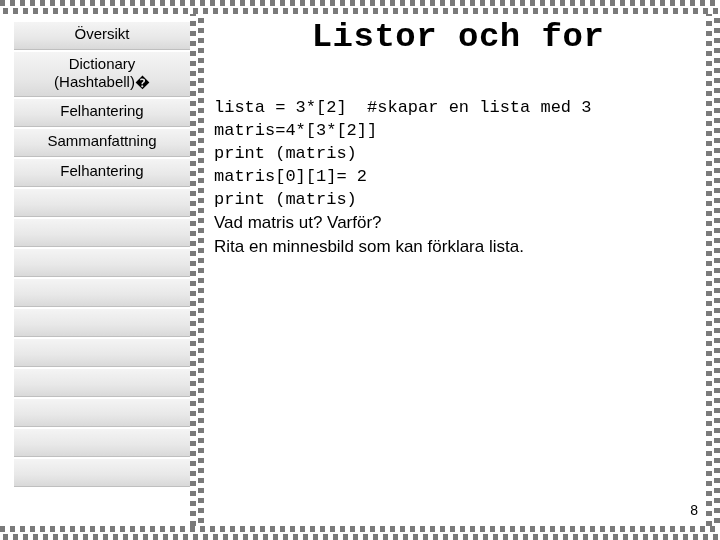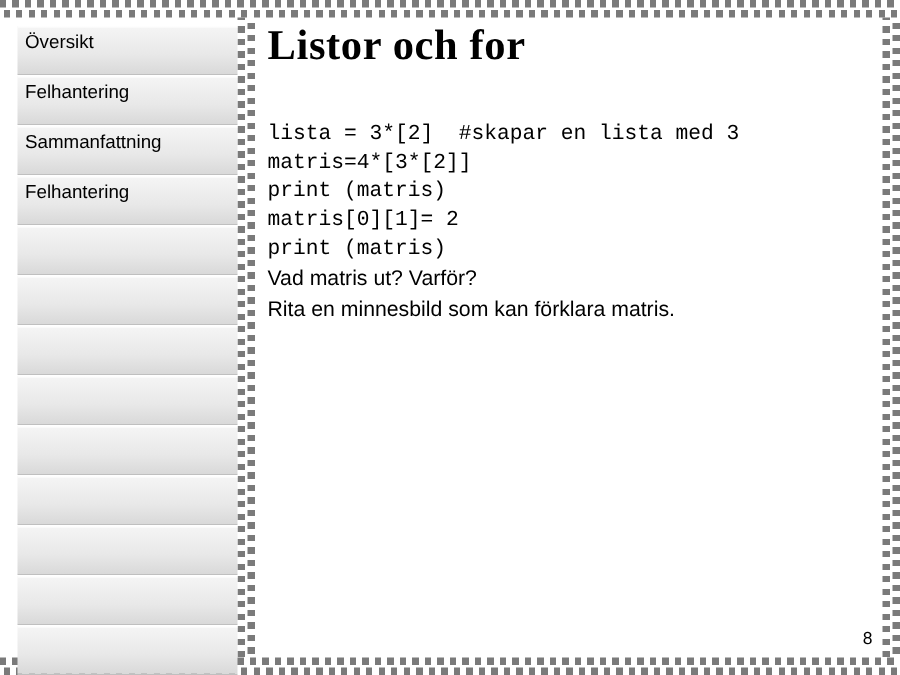--- a/index.html
+++ b/index.html
@@ -49,44 +49,46 @@
 
   .sidebar {
     position: absolute;
     left: 14px;
     top: 20px;
     width: 176px;
   }
   .sidebar-item {
     font-size: 15px;
     color: #000;
-    padding: 4px 6px 13px 6px;
+    padding: 4px 6px 3px 6px;
     background: linear-gradient(to bottom, #f5f5f5 0%, #e8e8e8 60%, #d9d9d9 100%);
     border-bottom: 1px solid #bfbfbf;
     border-top: 1px solid #ffffff;
     box-shadow: 0 1px 0 #ffffff inset;
     height: 21px;
     line-height: 18px;
     white-space: nowrap;
+    text-align: center;
   }
   .sidebar-item.empty {
     height: 21px;
   }
 
   .content {
     position: absolute;
     left: 214px;
     top: 18px;
     right: 18px;
     bottom: 18px;
   }
   .title {
     font-size: 34px;
-    font-family: Liberation Serif, serif;
+    font-family: Liberation Mono, monospace;
     color: #000;
+    text-align: center;
     margin: 0 0 18px 0;
     letter-spacing: 0.5px;
   }
   .body {
     font-size: 17px;
     font-family: "Courier New", Courier, monospace;
     color: #000;
     line-height: 1.35;
     white-space: pre;
   }
@@ -108,20 +110,21 @@
 
 <div class="slide">
 
   <div class="hatch-top"></div>
   <div class="hatch-bottom"></div>
   <div class="hatch-left"></div>
   <div class="hatch-right"></div>
 
   <div class="sidebar">
     <div class="sidebar-item">Översikt</div>
+    <div class="sidebar-item" style="height:38px;line-height:18px;white-space:normal;">Dictionary (Hashtabell)�</div>
     <div class="sidebar-item">Felhantering</div>
     <div class="sidebar-item">Sammanfattning</div>
     <div class="sidebar-item">Felhantering</div>
     <div class="sidebar-item empty"></div>
     <div class="sidebar-item empty"></div>
     <div class="sidebar-item empty"></div>
     <div class="sidebar-item empty"></div>
     <div class="sidebar-item empty"></div>
     <div class="sidebar-item empty"></div>
     <div class="sidebar-item empty"></div>
@@ -132,18 +135,18 @@
 
   <div class="content">
     <h1 class="title">Listor och for</h1>
     <div class="body">
 <span>lista = 3*[2]  #skapar en lista med 3</span>
 <span>matris=4*[3*[2]]</span>
 <span>print (matris)</span>
 <span>matris[0][1]= 2</span>
 <span>print (matris)</span>
 <span class="question">Vad matris ut? Varför?</span>
-<span class="question">Rita en minnesbild som kan förklara matris.</span></div>
+<span class="question">Rita en minnesbild som kan förklara lista.</span></div>
   </div>
 
   <div class="pagenum">8</div>
 
 </div>
 
 </body></html>

